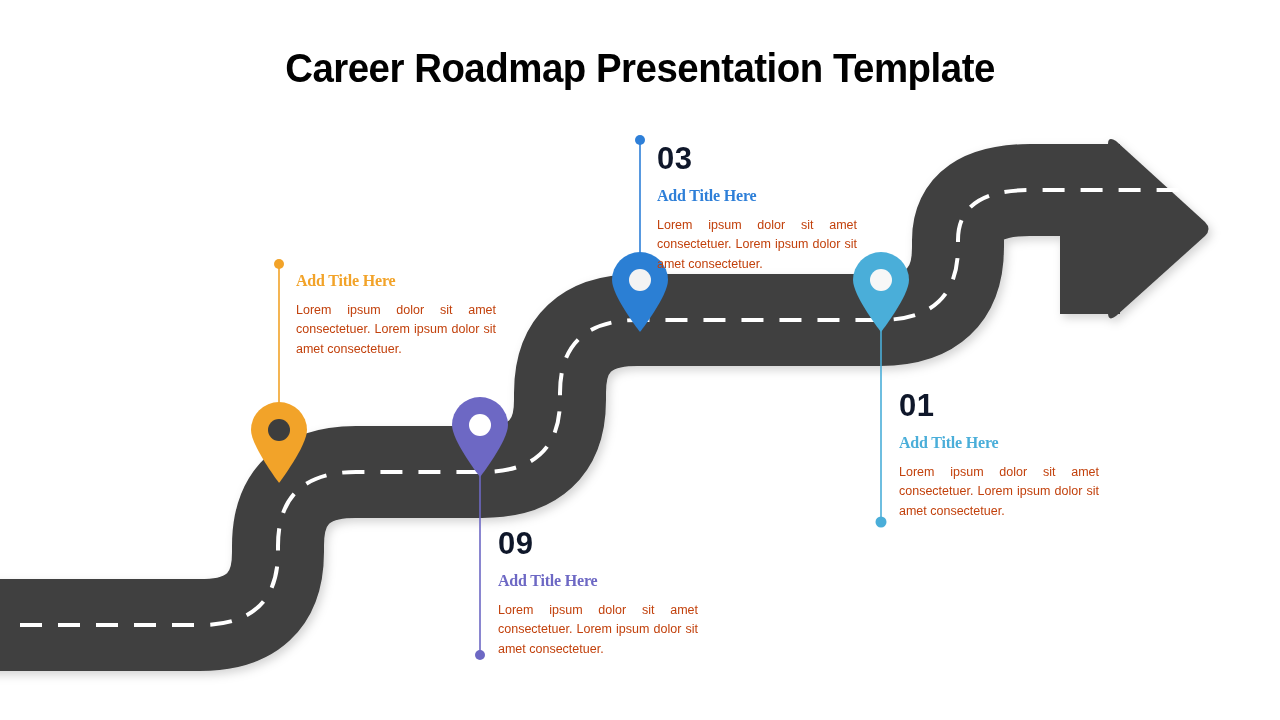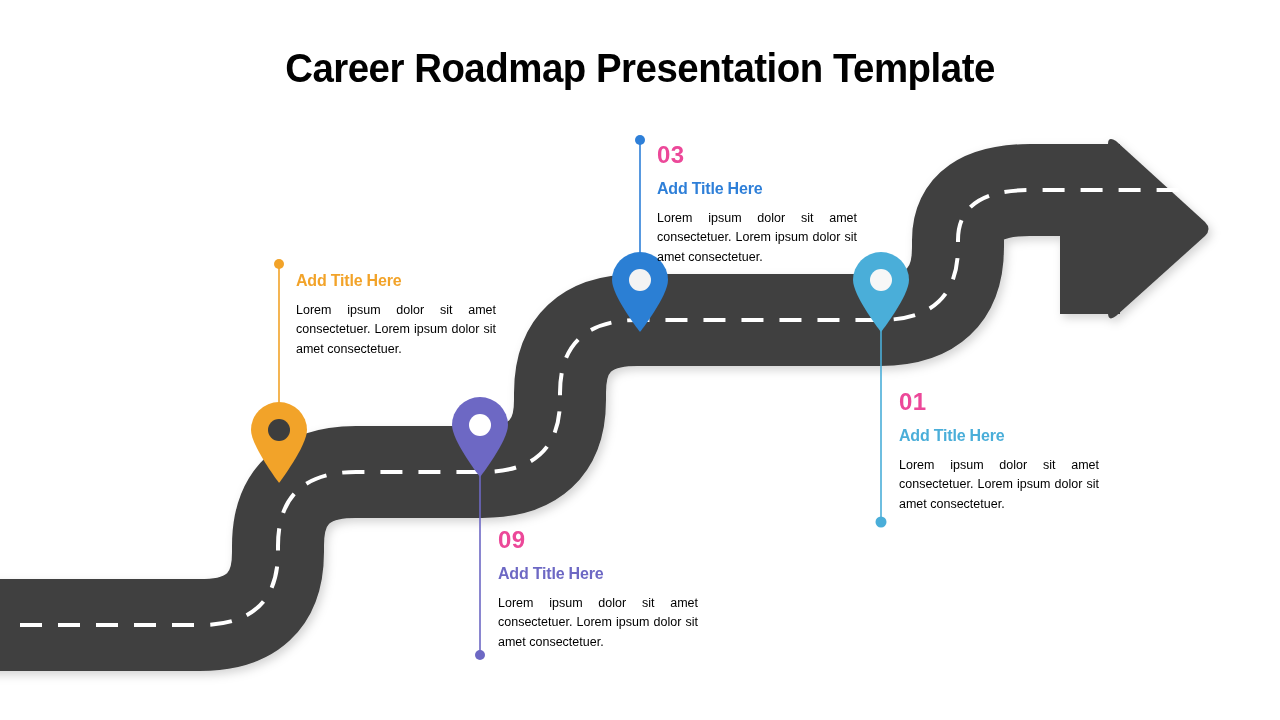--- a/index.html
+++ b/index.html
@@ -47,40 +47,40 @@
     height: 720px;
   }
 
   
   .step-block {
     position: absolute;
     width: 200px;
   }
   .step-number {
     font-family: "Liberation Sans", sans-serif;
-    font-size: 24px;
+    font-size: 31px;
     font-weight: bold;
-    color: #ec4899;
+    color: #0f172a;
     line-height: 1;
     margin: 0 0 14px 0;
     letter-spacing: 0.5px;
   }
   .step-title {
-    font-family: Liberation Sans, sans-serif;
+    font-family: Liberation Serif, serif;
     font-size: 16px;
     font-weight: bold;
     line-height: 1;
     margin: 0 0 12px 0;
     letter-spacing: -0.2px;
   }
   .step-body {
     font-family: "Liberation Sans", sans-serif;
     font-size: 12.5px;
     font-weight: normal;
-    color: #000000;
+    color: #c2410c;
     line-height: 1.55;
     margin: 0;
     text-align: justify;
   }
 
   #block-01 { left: 296px; top: 273px; }
   #block-02 { left: 498px; top: 528px; }
   #block-03 { left: 657px; top: 143px; }
   #block-04 { left: 899px; top: 390px; }
 

